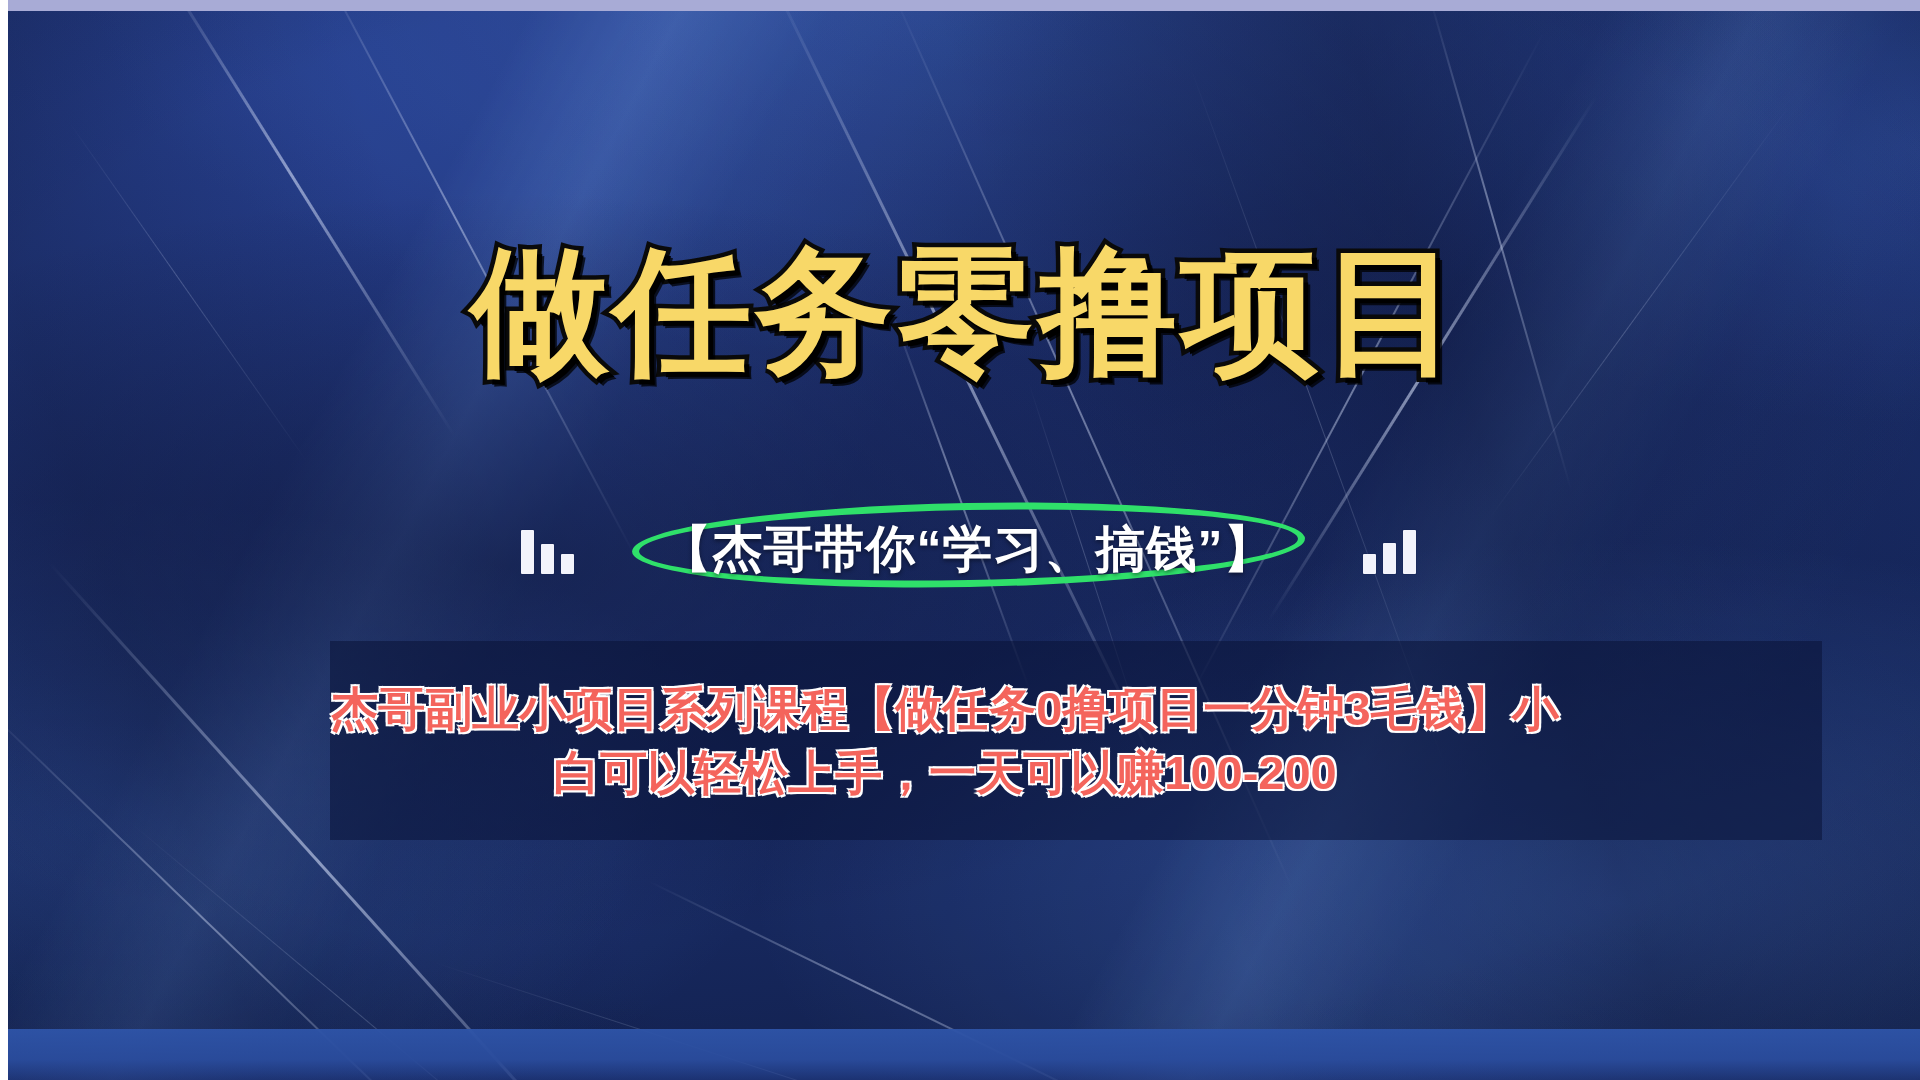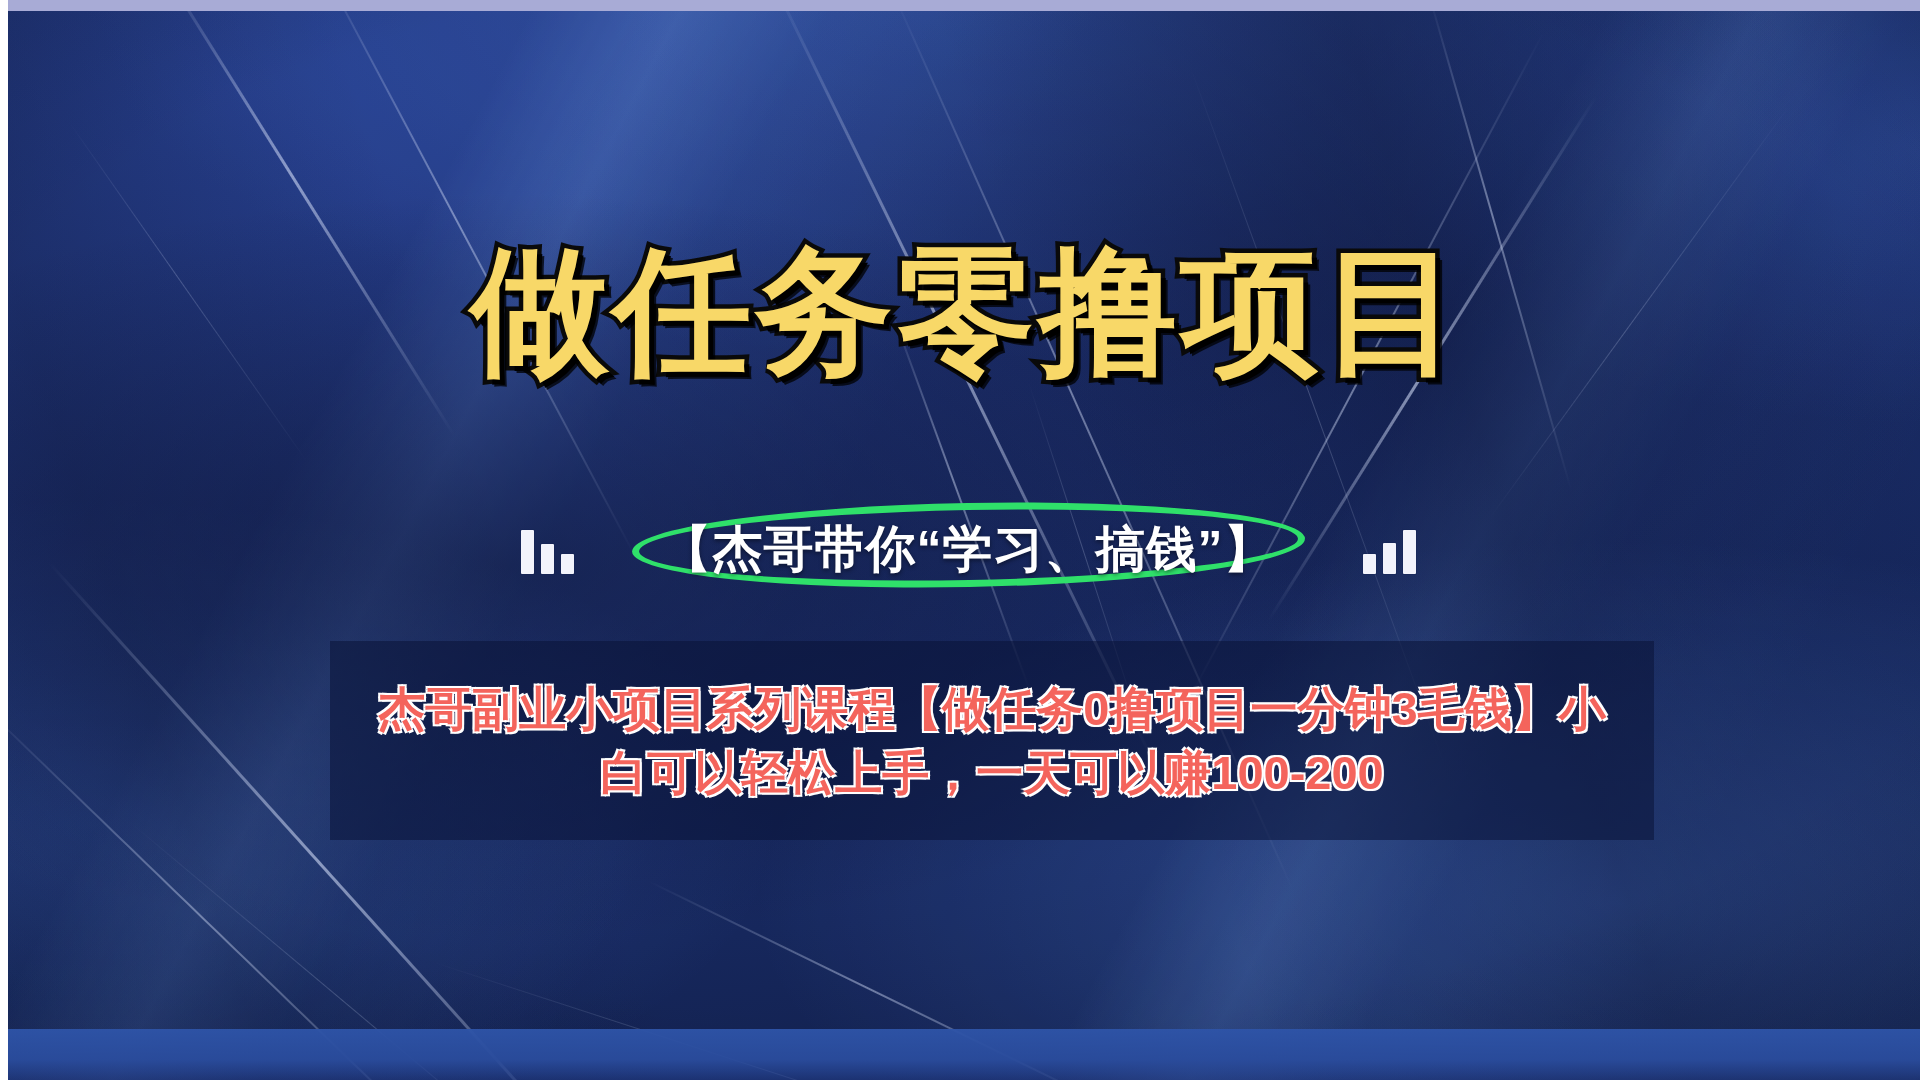--- a/index.html
+++ b/index.html
@@ -196,27 +196,26 @@
     white-space: nowrap;
     text-shadow: 0 2px 4px rgba(0,0,0,.45);
     text-align: right;
   }
 
   
   #desc-panel {
     position: absolute;
     left: 322px;
     top: 641px;
-    width: 1324px;
+    width: 1492px;
     height: 199px;
     background: rgba(10,18,54,0.55);
     z-index: 9;
     display: flex;
     align-items: center;
-    justify-content: center;
   }
   #desc-text {
     width: 1230px;
     font-family: "Liberation Sans", "DejaVu Sans", sans-serif;
     font-weight: 700;
     font-size: 47px;
     line-height: 64px;
     color: #f4645c;
     text-align: center;
     letter-spacing: 0px;

